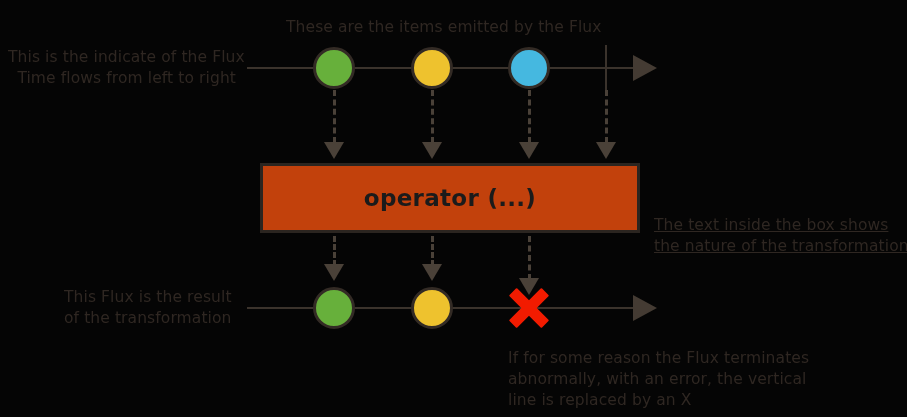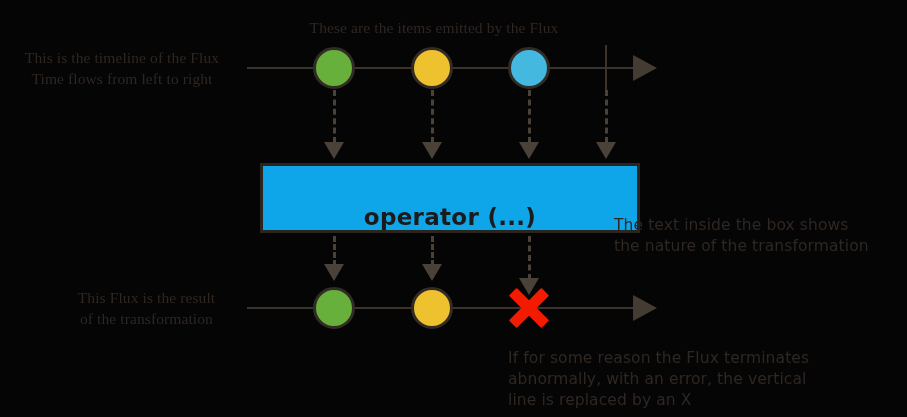--- a/index.html
+++ b/index.html
@@ -16,21 +16,21 @@
     font-family: "DejaVu Sans", "Liberation Sans", sans-serif;
   }
   .annot {
     position: absolute;
     color: #2f2722;
     font-size: 15.5px;
     line-height: 21px;
     white-space: pre;
     letter-spacing: 0.1px;
   }
-  .annot.center { text-align: center; font-family: Liberation Serif, serif; }
+  .annot.center { text-align: right; }
   .annot.left   { text-align: left; }
 
   
   .axis {
     position: absolute;
     height: 2px;
     background: #3b332c;
   }
   .arrowhead {
     position: absolute;
@@ -50,25 +50,25 @@
     position: absolute;
     width: 42px; height: 42px;
     border-radius: 50%;
     border: 3px solid #332b25;
     box-sizing: border-box;
   }
 
   
   .opbox {
     position: absolute;
-    background: #0ea5e9;
+    background: #c2410c;
     border: 3px solid #2b2520;
     box-sizing: border-box;
     display: flex;
-    align-items: flex-end;
+    align-items: center;
     justify-content: center;
   }
   .opbox-label {
     color: #1b1b1b;
     font-size: 23px;
     font-weight: bold;
     letter-spacing: 0.3px;
   }
 
   
@@ -143,28 +143,28 @@
   <div class="arrowhead" style="left:633px; top:295px;"></div>
 
   <div class="marble" style="left:313px; top:287px; background:#67b03b;"></div>
   <div class="marble" style="left:411px; top:287px; background:#eec22e;"></div>
 
   <div class="xmark" style="left:507px; top:286px;">
     <span class="a"></span>
       <span class="b"></span>
   </div>
 
-  <div class="annot center" style="left:8px; top:47px; width:228px;">This is the timeline of the Flux
+  <div class="annot center" style="left:8px; top:47px; width:228px;">This is the indicate of the Flux
 Time flows from left to right</div>
 
   <div class="annot center" style="left:286px; top:17px; width:296px;">These are the items emitted by the Flux</div>
 
 
 
-  <div class="annot left" style="left:614px; top:215px; width:250px;">The text inside the box shows
+  <div class="annot left" style="left:654px; top:215px; width:250px;text-decoration:underline;">The text inside the box shows
 the nature of the transformation</div>
 
   <div class="annot center" style="left:64px; top:287px; width:165px;">This Flux is the result
 of the transformation</div>
 
   <div class="annot left" style="left:508px; top:348px; width:330px;">If for some reason the Flux terminates
 abnormally, with an error, the vertical
 line is replaced by an X</div>
 
 </div>

